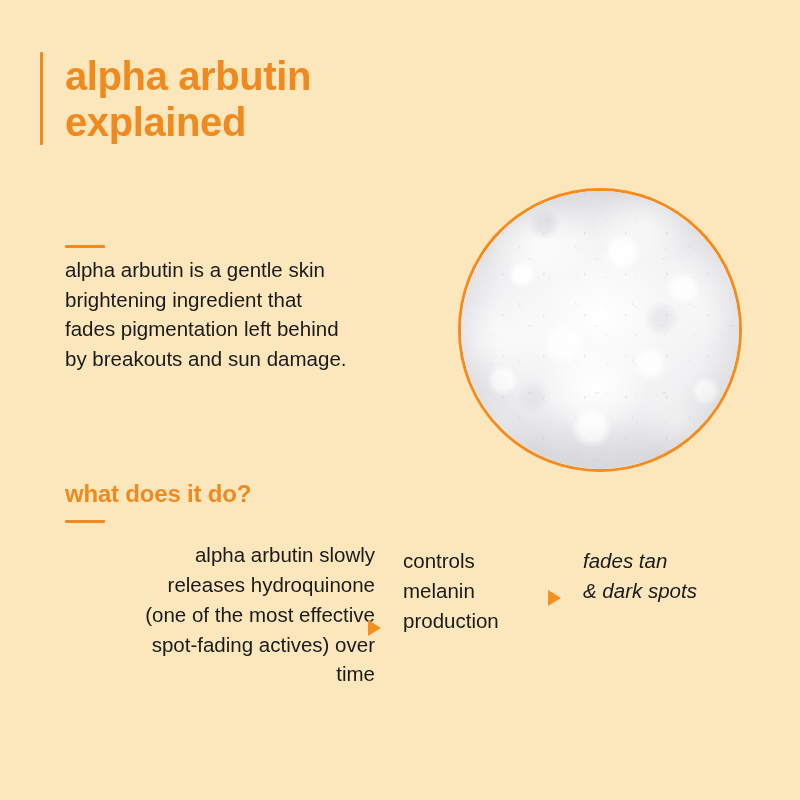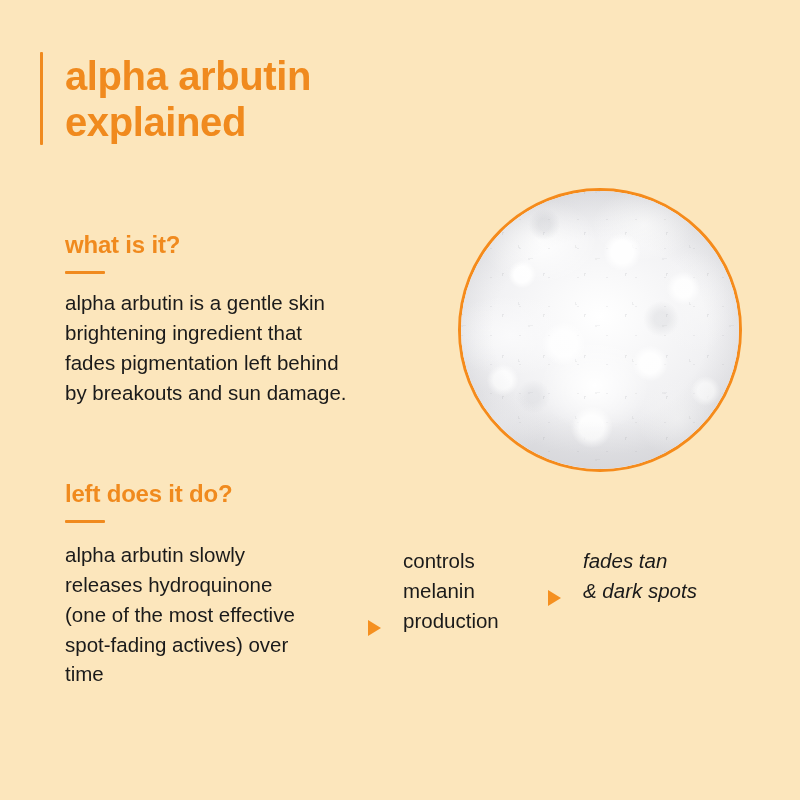--- a/index.html
+++ b/index.html
@@ -57,24 +57,24 @@
     border-radius:1px;
   }
   .body-text {
     color:#1a1a1a;
     font-size:20.5px;
     line-height:1.45;
     white-space:pre-line;
   }
 
   #section-what-is-it { left:65px; top:232px; width:345px; }
-  #section-what-is-it .body-text { margin-top:14px; }
+  #section-what-is-it .body-text { margin-top:7px; }
 
   #section-what-does-it-do { left:65px; top:481px; width:310px; }
-  #section-what-does-it-do .body-text { margin-top:17px; }
+  #section-what-does-it-do .body-text { margin-top:17px;text-align:right; }
 
   
   .benefit {
     position:absolute;
     display:flex;
     align-items:flex-end;
   }
   .arrow-icon {
     width:0; height:0;
     border-left:13px solid #f59020;
@@ -151,30 +151,29 @@
 
 <div id="infographic">
 
   <div class="title-block">
     <div class="title-rule"></div>
     <div class="title-text">alpha arbutin
 explained</div>
   </div>
 
   <div class="section" id="section-what-is-it">
-    <div class="section-heading">what is it?</div>
     <div class="section-dash"></div>
     <div class="body-text">alpha arbutin is a gentle skin
 brightening ingredient that
 fades pigmentation left behind
 by breakouts and sun damage.</div>
   </div>
 
   <div class="section" id="section-what-does-it-do">
-    <div class="section-heading">left does it do?</div>
+    <div class="section-heading">what does it do?</div>
     <div class="section-dash"></div>
     <div class="body-text">alpha arbutin slowly
 releases hydroquinone
 (one of the most effective
 spot-fading actives) over
 time</div>
   </div>
 
   <div class="benefit" id="benefit-1">
     <div class="arrow-icon"></div>

